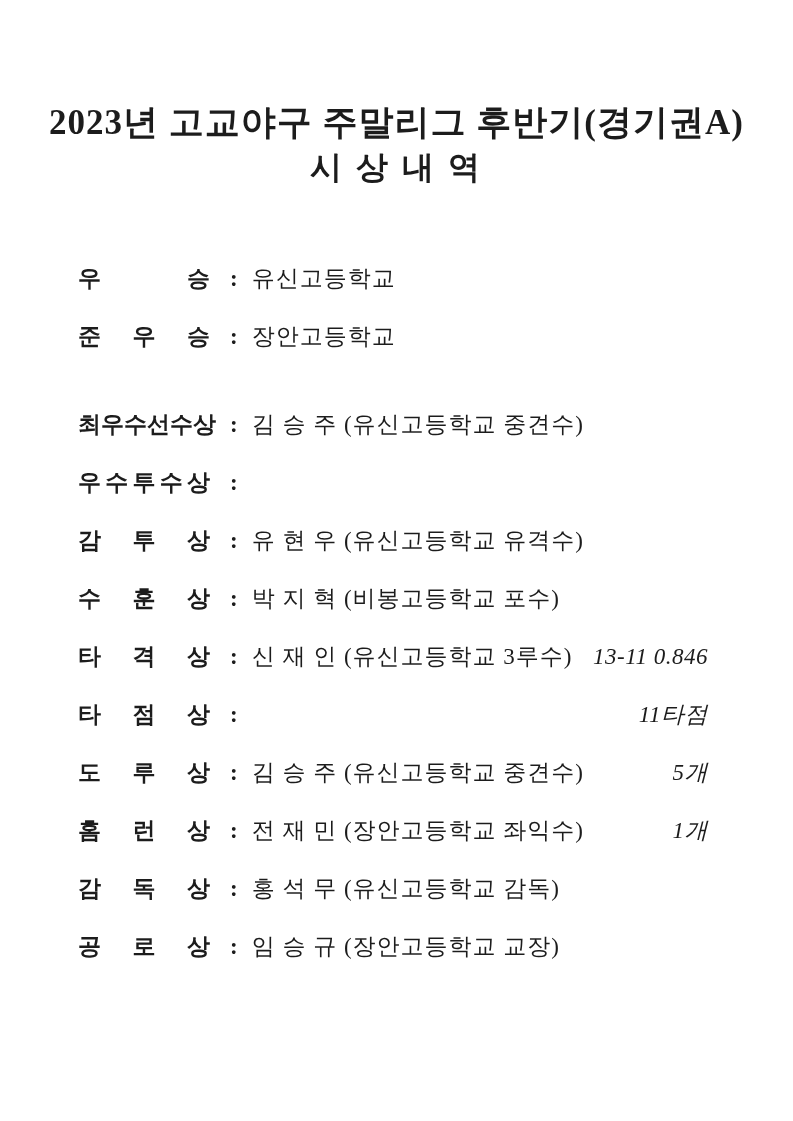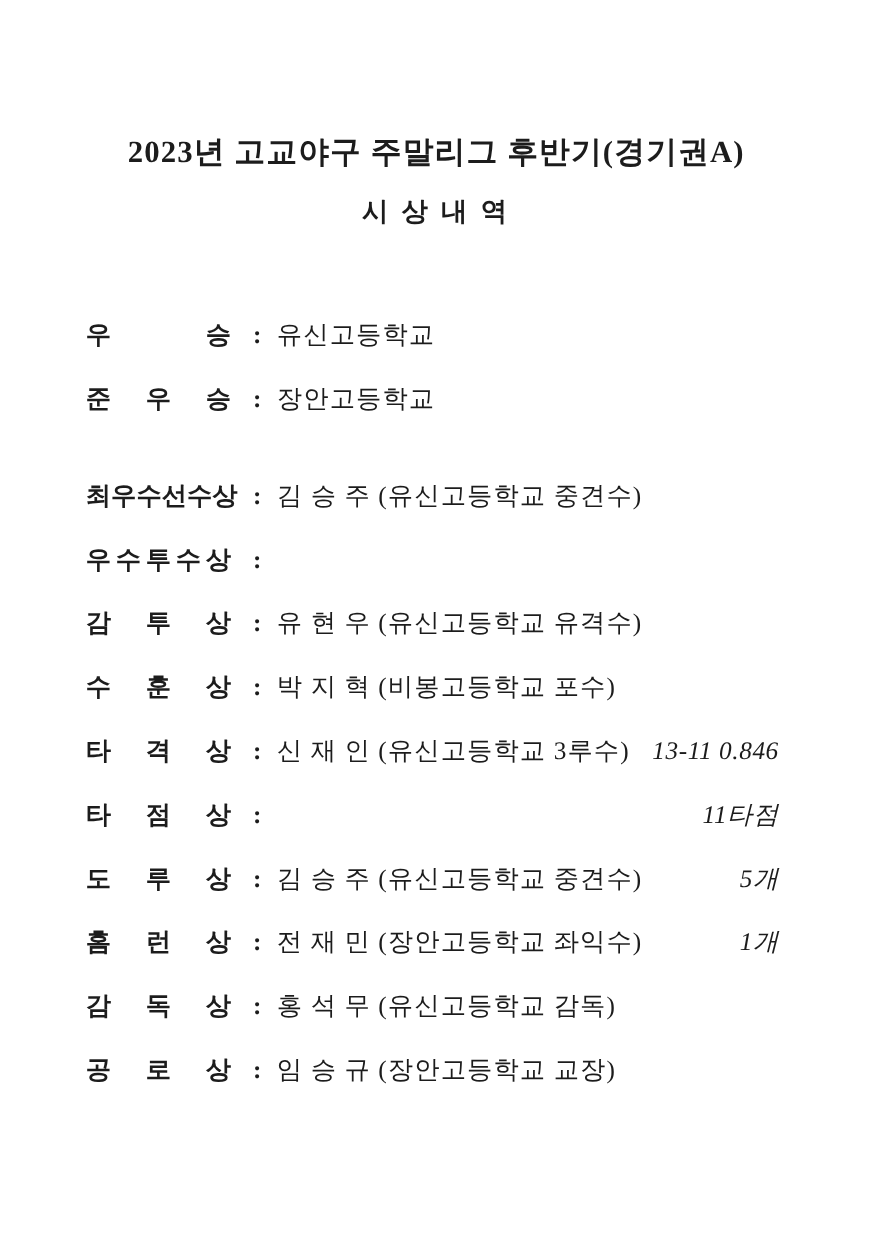--- a/index.html
+++ b/index.html
@@ -9,29 +9,29 @@
     height: 1121px;
     margin: 0 auto;
     background: #ffffff;
     color: #1c1c1c;
     font-family: "Liberation Serif", "DejaVu Serif", serif;
     overflow: hidden;
     box-sizing: border-box;
   }
   .title-wrap { padding-top: 104px; text-align: center; }
   .title-line1 {
-    margin: 16px;
-    font-size: 28px;
+    margin: 0;
+    font-size: 35px;
     font-weight: 700;
     line-height: 38px;
     letter-spacing: 1px;
   }
   .title-line2 {
     margin: 6px 0 0 0;
-    font-size: 24px;
+    font-size: 32px;
     font-weight: 700;
     line-height: 38px;
     letter-spacing: 3px;
   }
   .rows {
     margin: 78px 85px 0 78px;
   }
   .group { }
   .group + .group { margin-top: 58px; }
   .row {

